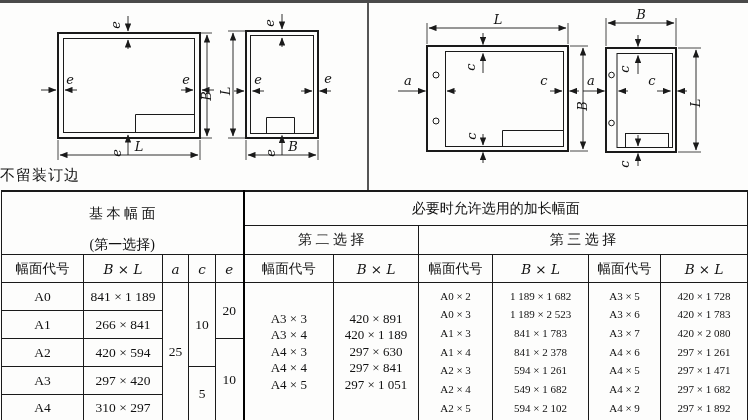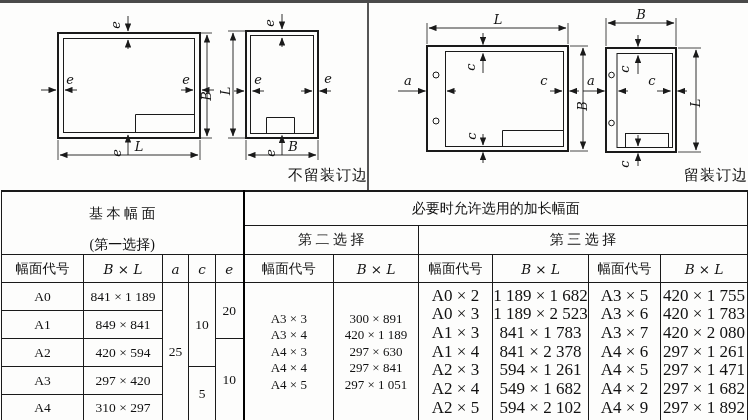--- a/index.html
+++ b/index.html
@@ -3,42 +3,42 @@
 <meta charset="utf-8">
 <style>
   html,body{margin:0;padding:0;background:#fff;}
   #page{position:relative;width:748px;height:420px;background:#fdfdfc;overflow:hidden;
         font-family:"Liberation Serif","DejaVu Serif",serif;color:#111;}
   .top-rule{position:absolute;left:0;top:0;width:748px;height:3px;background:#4a4a4a;}
   .diagram-divider{position:absolute;left:367px;top:3px;width:2px;height:188px;background:#555;}
   .panel{position:absolute;top:3px;height:188px;}
   #panel-left{left:0;width:368px;}
   #panel-right{left:370px;width:378px;}
-  .caption{position:absolute;left:0;right:0;top:163px;text-align:right;font-size:15px;letter-spacing:1px;}
+  .caption{position:absolute;left:0;right:0;top:163px;text-align:left;font-size:15px;letter-spacing:1px;}
   svg{position:absolute;left:0;top:0;}
   svg .thick{fill:none;stroke:#1a1a1a;stroke-width:2;}
   svg .thin{fill:none;stroke:#1a1a1a;stroke-width:1;}
   svg .dim{fill:none;stroke:#1a1a1a;stroke-width:0.9;}
   svg .ext{fill:none;stroke:#1a1a1a;stroke-width:0.8;}
   svg .hole{fill:none;stroke:#1a1a1a;stroke-width:1;}
   svg text.lbl{font-family:"DejaVu Serif","Liberation Serif",serif;font-style:italic;
                font-size:13px;fill:#111;text-anchor:middle;}
   #sheet-table{position:absolute;left:1px;top:190px;width:746px;border-collapse:collapse;
                border-top:2px solid #1a1a1a;border-bottom:3px solid #1a1a1a;table-layout:fixed;}
   #sheet-table td{border:1px solid #1a1a1a;text-align:center;vertical-align:middle;
                   font-size:13.5px;padding:0;overflow:hidden;}
   #sheet-table td.hdr{font-size:14px;}
   #sheet-table td.sec{border-left:2px solid #000000;}
   .it{font-style:italic;font-family:"DejaVu Serif","Liberation Serif",serif;}
   tr.h1{height:30px;} tr.h2{height:25px;} tr.h3{height:28px;} tr.hb{height:28px;}
   td.stack5,td.stack7{vertical-align:top;}
   td.stack5{padding-top:6px;}
   td.stack7{padding-top:2px;}
   td.stack5 .ln{line-height:16.5px;font-size:13px;}
-  td.stack7 .ln{line-height:18.7px;font-size:17px;}
+  td.stack7 .ln{line-height:18.7px;font-size:11px;}
   .two-line div{line-height:19px;margin-top:12px;}
 </style>
 </head>
 <body>
 
 <div id="page">
   <div class="top-rule"></div>
   <div class="diagram-divider"></div>
 
   <div class="panel" id="panel-left">
@@ -163,21 +163,20 @@
         <path class="dim" d="M268,71 V52.5" marker-end="url(#ah2)"></path>
         <text class="lbl" transform="translate(259,66) rotate(-90)">c</text>
         <path class="dim" d="M287,88 H300.5" marker-end="url(#ah2)"></path>
         <path class="dim" d="M317,88 H307.5" marker-end="url(#ah2)"></path>
         <text class="lbl" x="282" y="82">c</text>
         <path class="dim" d="M268,132 V143" marker-end="url(#ah2)"></path>
         <path class="dim" d="M268,163 V150.5" marker-end="url(#ah2)"></path>
         <text class="lbl" transform="translate(259,161) rotate(-90)">c</text>
       </g>
     </svg>
-    <div class="caption">留装订边</div>
   </div>
 
   <table id="sheet-table">
     <colgroup>
       <col style="width:82px">
         <col style="width:79px">
         <col style="width:26px">
         <col style="width:27px">
         <col style="width:28px">
       <col style="width:90px">
@@ -219,21 +218,21 @@
       <td rowspan="3">10</td>
       <td rowspan="2">20</td>
       <td rowspan="5" class="sec stack5">
             <div class="ln">A3 × 3</div>
             <div class="ln">A3 × 4</div>
             <div class="ln">A4 × 3</div>
             <div class="ln">A4 × 4</div>
             <div class="ln">A4 × 5</div>
           </td>
       <td rowspan="5" class="stack5">
-            <div class="ln">300 × 891</div>
+            <div class="ln">420 × 891</div>
             <div class="ln">420 × 1 189</div>
             <div class="ln">297 × 630</div>
             <div class="ln">297 × 841</div>
             <div class="ln">297 × 1 051</div>
           </td>
       <td rowspan="5" class="stack7">
             <div class="ln">A0 × 2</div>
             <div class="ln">A0 × 3</div>
             <div class="ln">A1 × 3</div>
             <div class="ln">A1 × 4</div>
@@ -253,32 +252,32 @@
       <td rowspan="5" class="stack7">
             <div class="ln">A3 × 5</div>
             <div class="ln">A3 × 6</div>
             <div class="ln">A3 × 7</div>
             <div class="ln">A4 × 6</div>
             <div class="ln">A4 × 5</div>
             <div class="ln">A4 × 2</div>
             <div class="ln">A4 × 9</div>
           </td>
       <td rowspan="5" class="stack7">
-            <div class="ln">420 × 1 755</div>
+            <div class="ln">420 × 1 728</div>
             <div class="ln">420 × 1 783</div>
             <div class="ln">420 × 2 080</div>
             <div class="ln">297 × 1 261</div>
             <div class="ln">297 × 1 471</div>
             <div class="ln">297 × 1 682</div>
             <div class="ln">297 × 1 892</div>
           </td>
     </tr>
     <tr class="hb">
       <td>A1</td>
-      <td>849 × 841</td>
+      <td>266 × 841</td>
     </tr>
     <tr class="hb">
       <td>A2</td>
       <td>420 × 594</td>
       <td rowspan="3">10</td>
     </tr>
     <tr class="hb">
       <td>A3</td>
       <td>297 × 420</td>
       <td rowspan="2">5</td>

